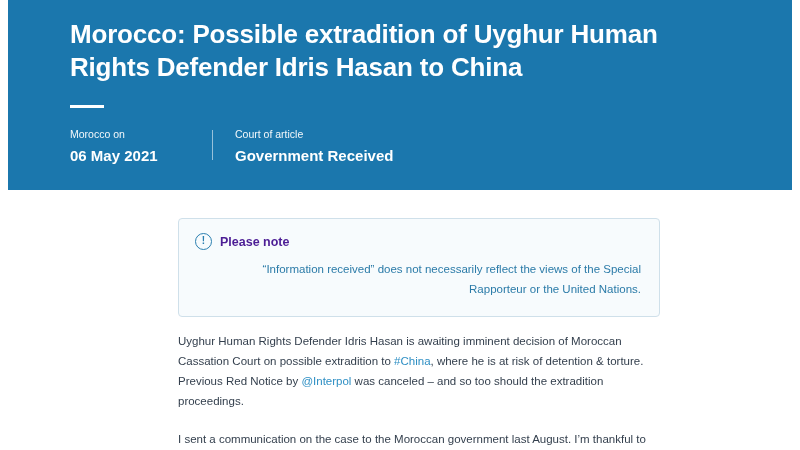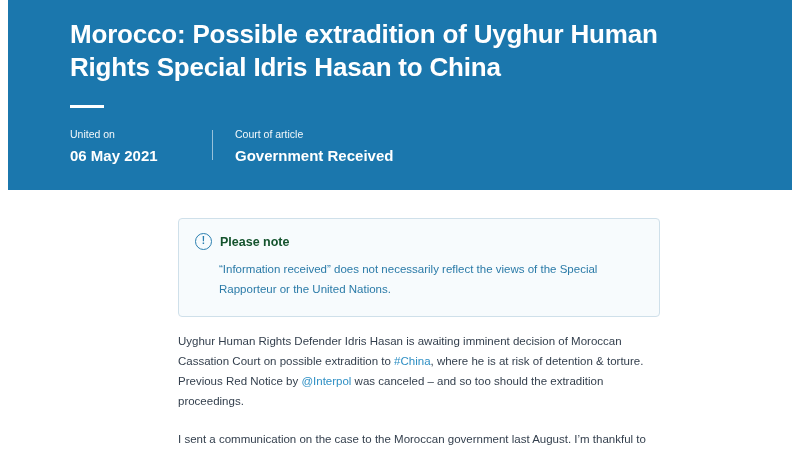--- a/index.html
+++ b/index.html
@@ -103,28 +103,29 @@
     color: #2a7fb0;
     font-size: 10px;
     line-height: 13px;
     text-align: center;
     font-weight: bold;
     flex: 0 0 auto;
   }
   .note-title {
     font-size: 12.5px;
     font-weight: bold;
-    color: #14532d;
+    color: #4c1d95;
   }
   .note-text {
     font-size: 11.5px;
     line-height: 1.72;
     color: #2b7ba8;
     margin: 0;
     padding-left: 24px;
+    text-align: right;
   }
   .para {
     font-size: 11.5px;
     line-height: 1.75;
     color: #333f4d;
     margin: 18px 0 0 0;
     width: 482px;
   }
   .para:first-of-type {
     margin-top: 14px;
@@ -142,25 +143,25 @@
   }
   .edge-left { left: 0; }
   .edge-right { right: 0; }
 </style>
 </head>
 <body>
 
 <div class="page">
 
   <div class="header">
-    <h1 class="header-title">Morocco: Possible extradition of Uyghur Human Rights Special Idris Hasan to China</h1>
+    <h1 class="header-title">Morocco: Possible extradition of Uyghur Human Rights Defender Idris Hasan to China</h1>
     <div class="title-rule"></div>
     <div class="meta-row">
       <div class="meta-block posted">
-        <span class="meta-label">United on</span>
+        <span class="meta-label">Morocco on</span>
         <span class="meta-value">06 May 2021</span>
       </div>
       <div class="meta-sep"></div>
       <div class="meta-block">
         <span class="meta-label">Court of article</span>
         <span class="meta-value">Government Received</span>
       </div>
     </div>
   </div>
 

